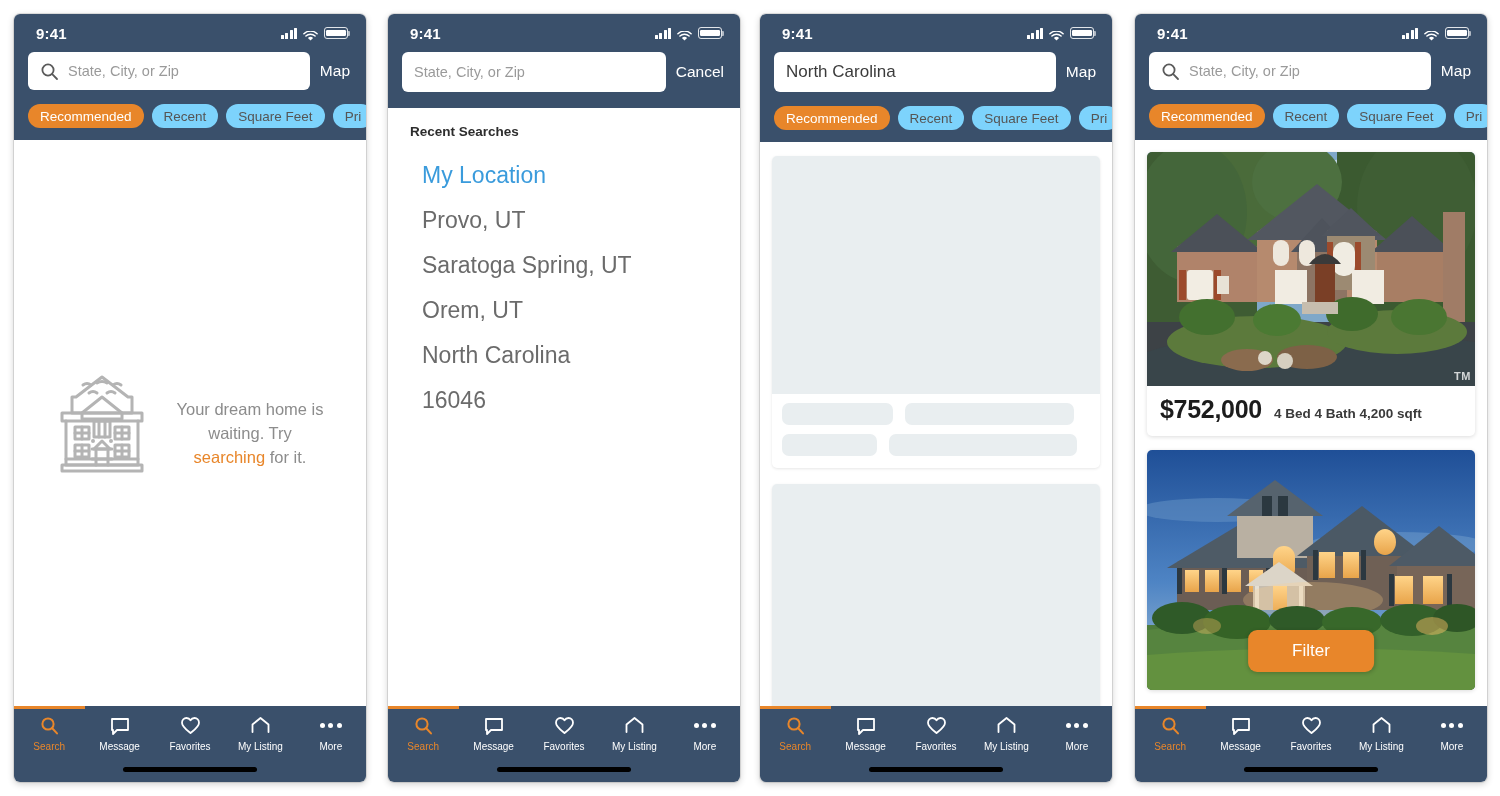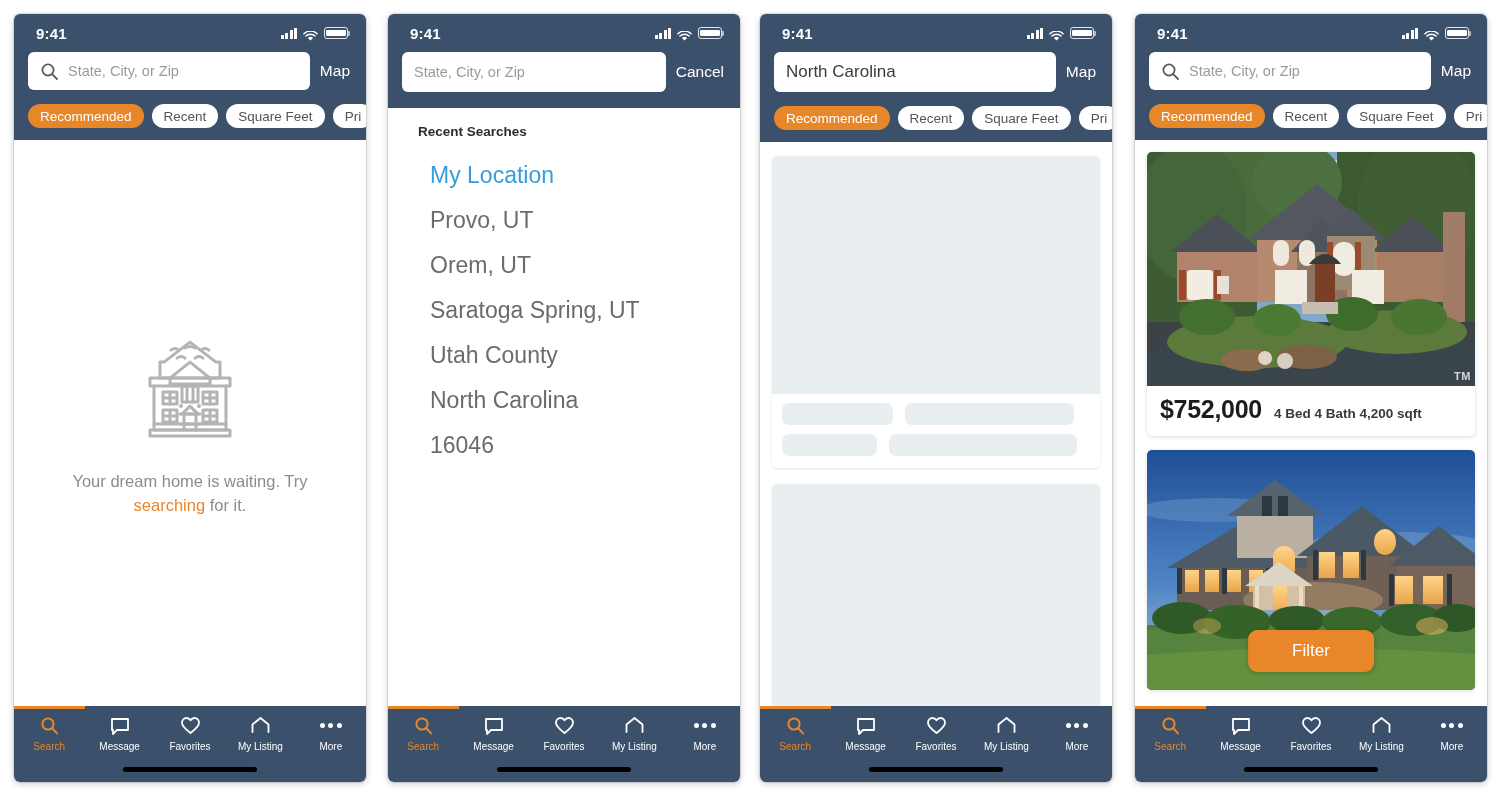--- a/index.html
+++ b/index.html
@@ -117,56 +117,56 @@
   
   .chiprow {
     display: flex; gap: 8px;
     padding: 0 14px 12px 14px;
     overflow: hidden;
   }
   .chip {
     flex: none;
     height: 24px;
     border-radius: 12px;
-    background: #ffffff;
+    background: #7dd3fc;
     color: #555555;
     font-size: 13.5px;
     display: flex; align-items: center;
     padding: 0 12px;
     white-space: nowrap;
   }
   .chip.active { background: #e8862a; color: #ffffff; }
 
   
   .body {
     flex: 1;
     position: relative;
     overflow: hidden;
     background: #ffffff;
   }
 
   
   .empty {
     position: absolute; left: 0; right: 0;
     top: 50%; transform: translateY(-50%);
-    display: flex; flex-direction: column; align-items: center;
+    display: flex; flex-direction: row; align-items: center;
     padding: 0 28px;
   }
   .empty svg { display: block; }
   .emptytext {
     margin-top: 22px;
     text-align: center;
     color: #8c8c8c;
     font-size: 16.5px;
     line-height: 1.45;
   }
   .emptytext .hl { color: #e8862a; }
 
   
-  .rsblock { padding: 16px 22px 0 30px; }
+  .rsblock { padding: 16px 22px 0 22px; }
   .rstitle {
     color: #2d2d2d; font-size: 13.5px; font-weight: bold;
     margin-bottom: 14px;
   }
   .rslist { display: flex; flex-direction: column; }
   .rsitem {
     font-size: 23px;
     color: #6b6b6b;
     padding: 9px 0 9px 12px;
   }
@@ -427,23 +427,22 @@
           <div class="navlink">Cancel</div>
         </div>
       </div>
 
       <div class="body">
         <div class="rsblock">
           <div class="rstitle">Recent Searches</div>
           <div class="rslist">
             <div class="rsitem loc">My Location</div>
             <div class="rsitem">Provo, UT</div>
+            <div class="rsitem">Saratoga Spring, UT</div>
             <div class="rsitem">Orem, UT</div>
-            <div class="rsitem">Saratoga Spring, UT</div>
-            <div class="rsitem">Utah County</div>
             <div class="rsitem">North Carolina</div>
             <div class="rsitem">16046</div>
           </div>
         </div>
       </div>
 
       <div class="tabbar">
         <div class="tabind"></div>
         <div class="tabs">
           <div class="tab active">

